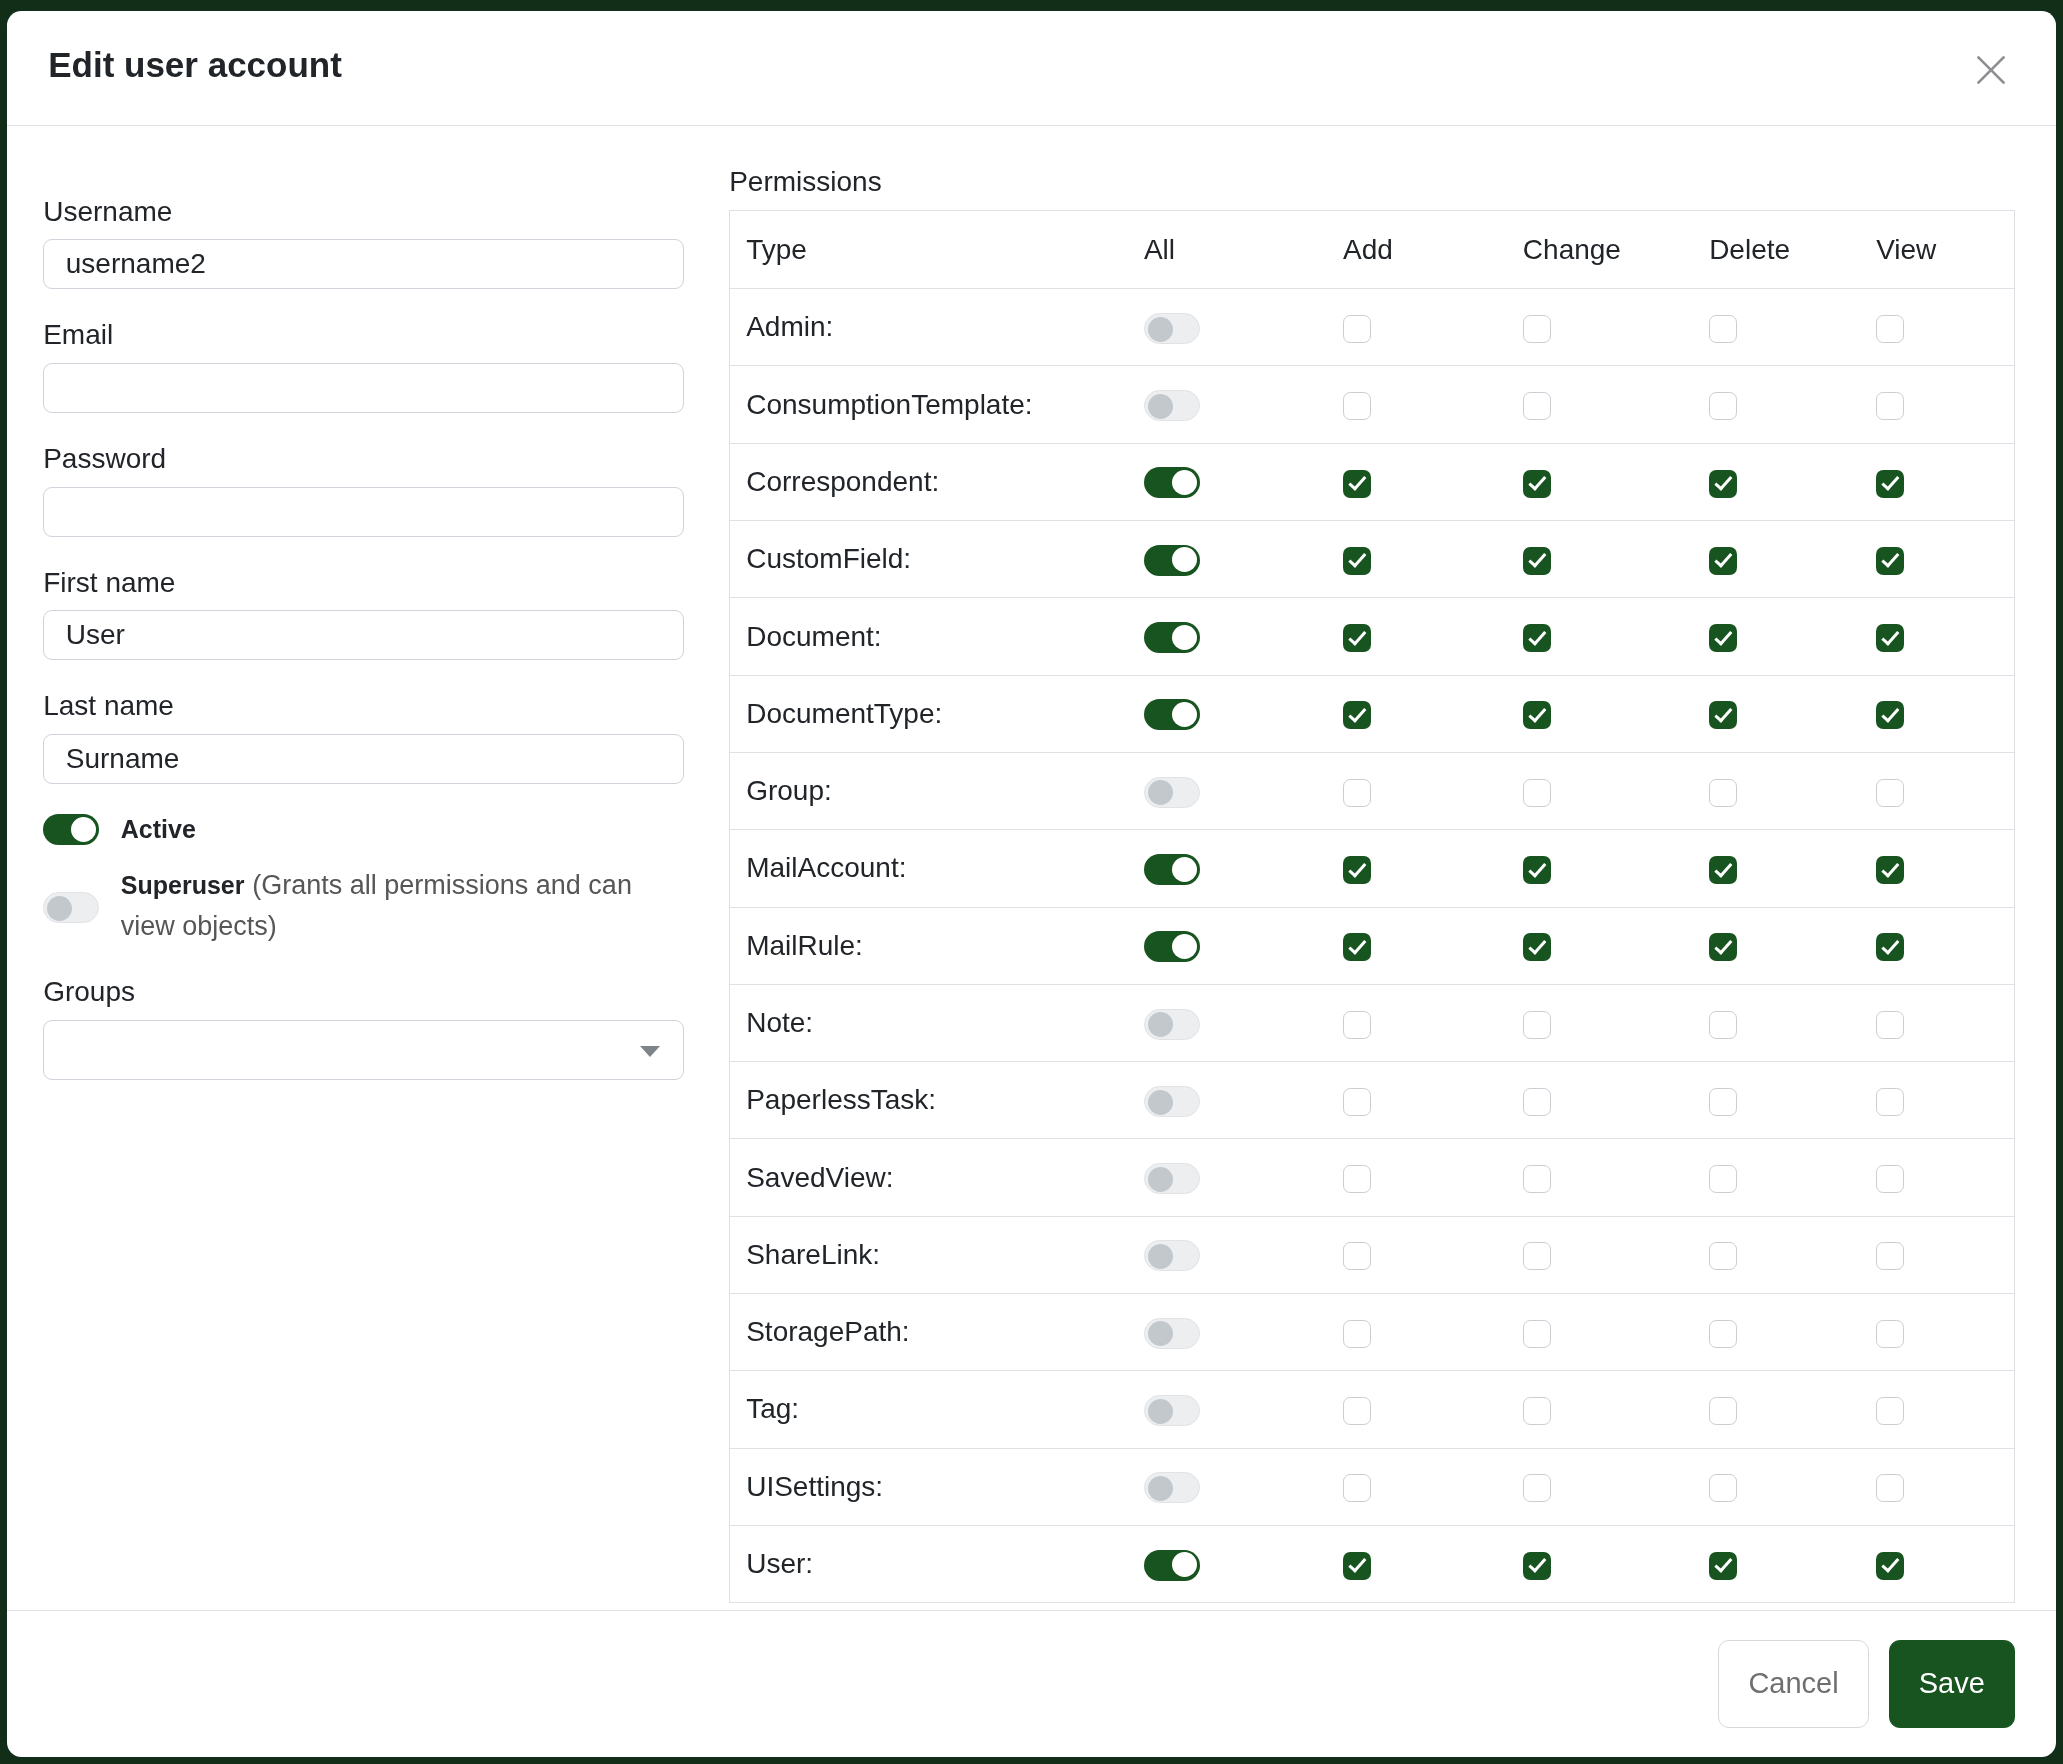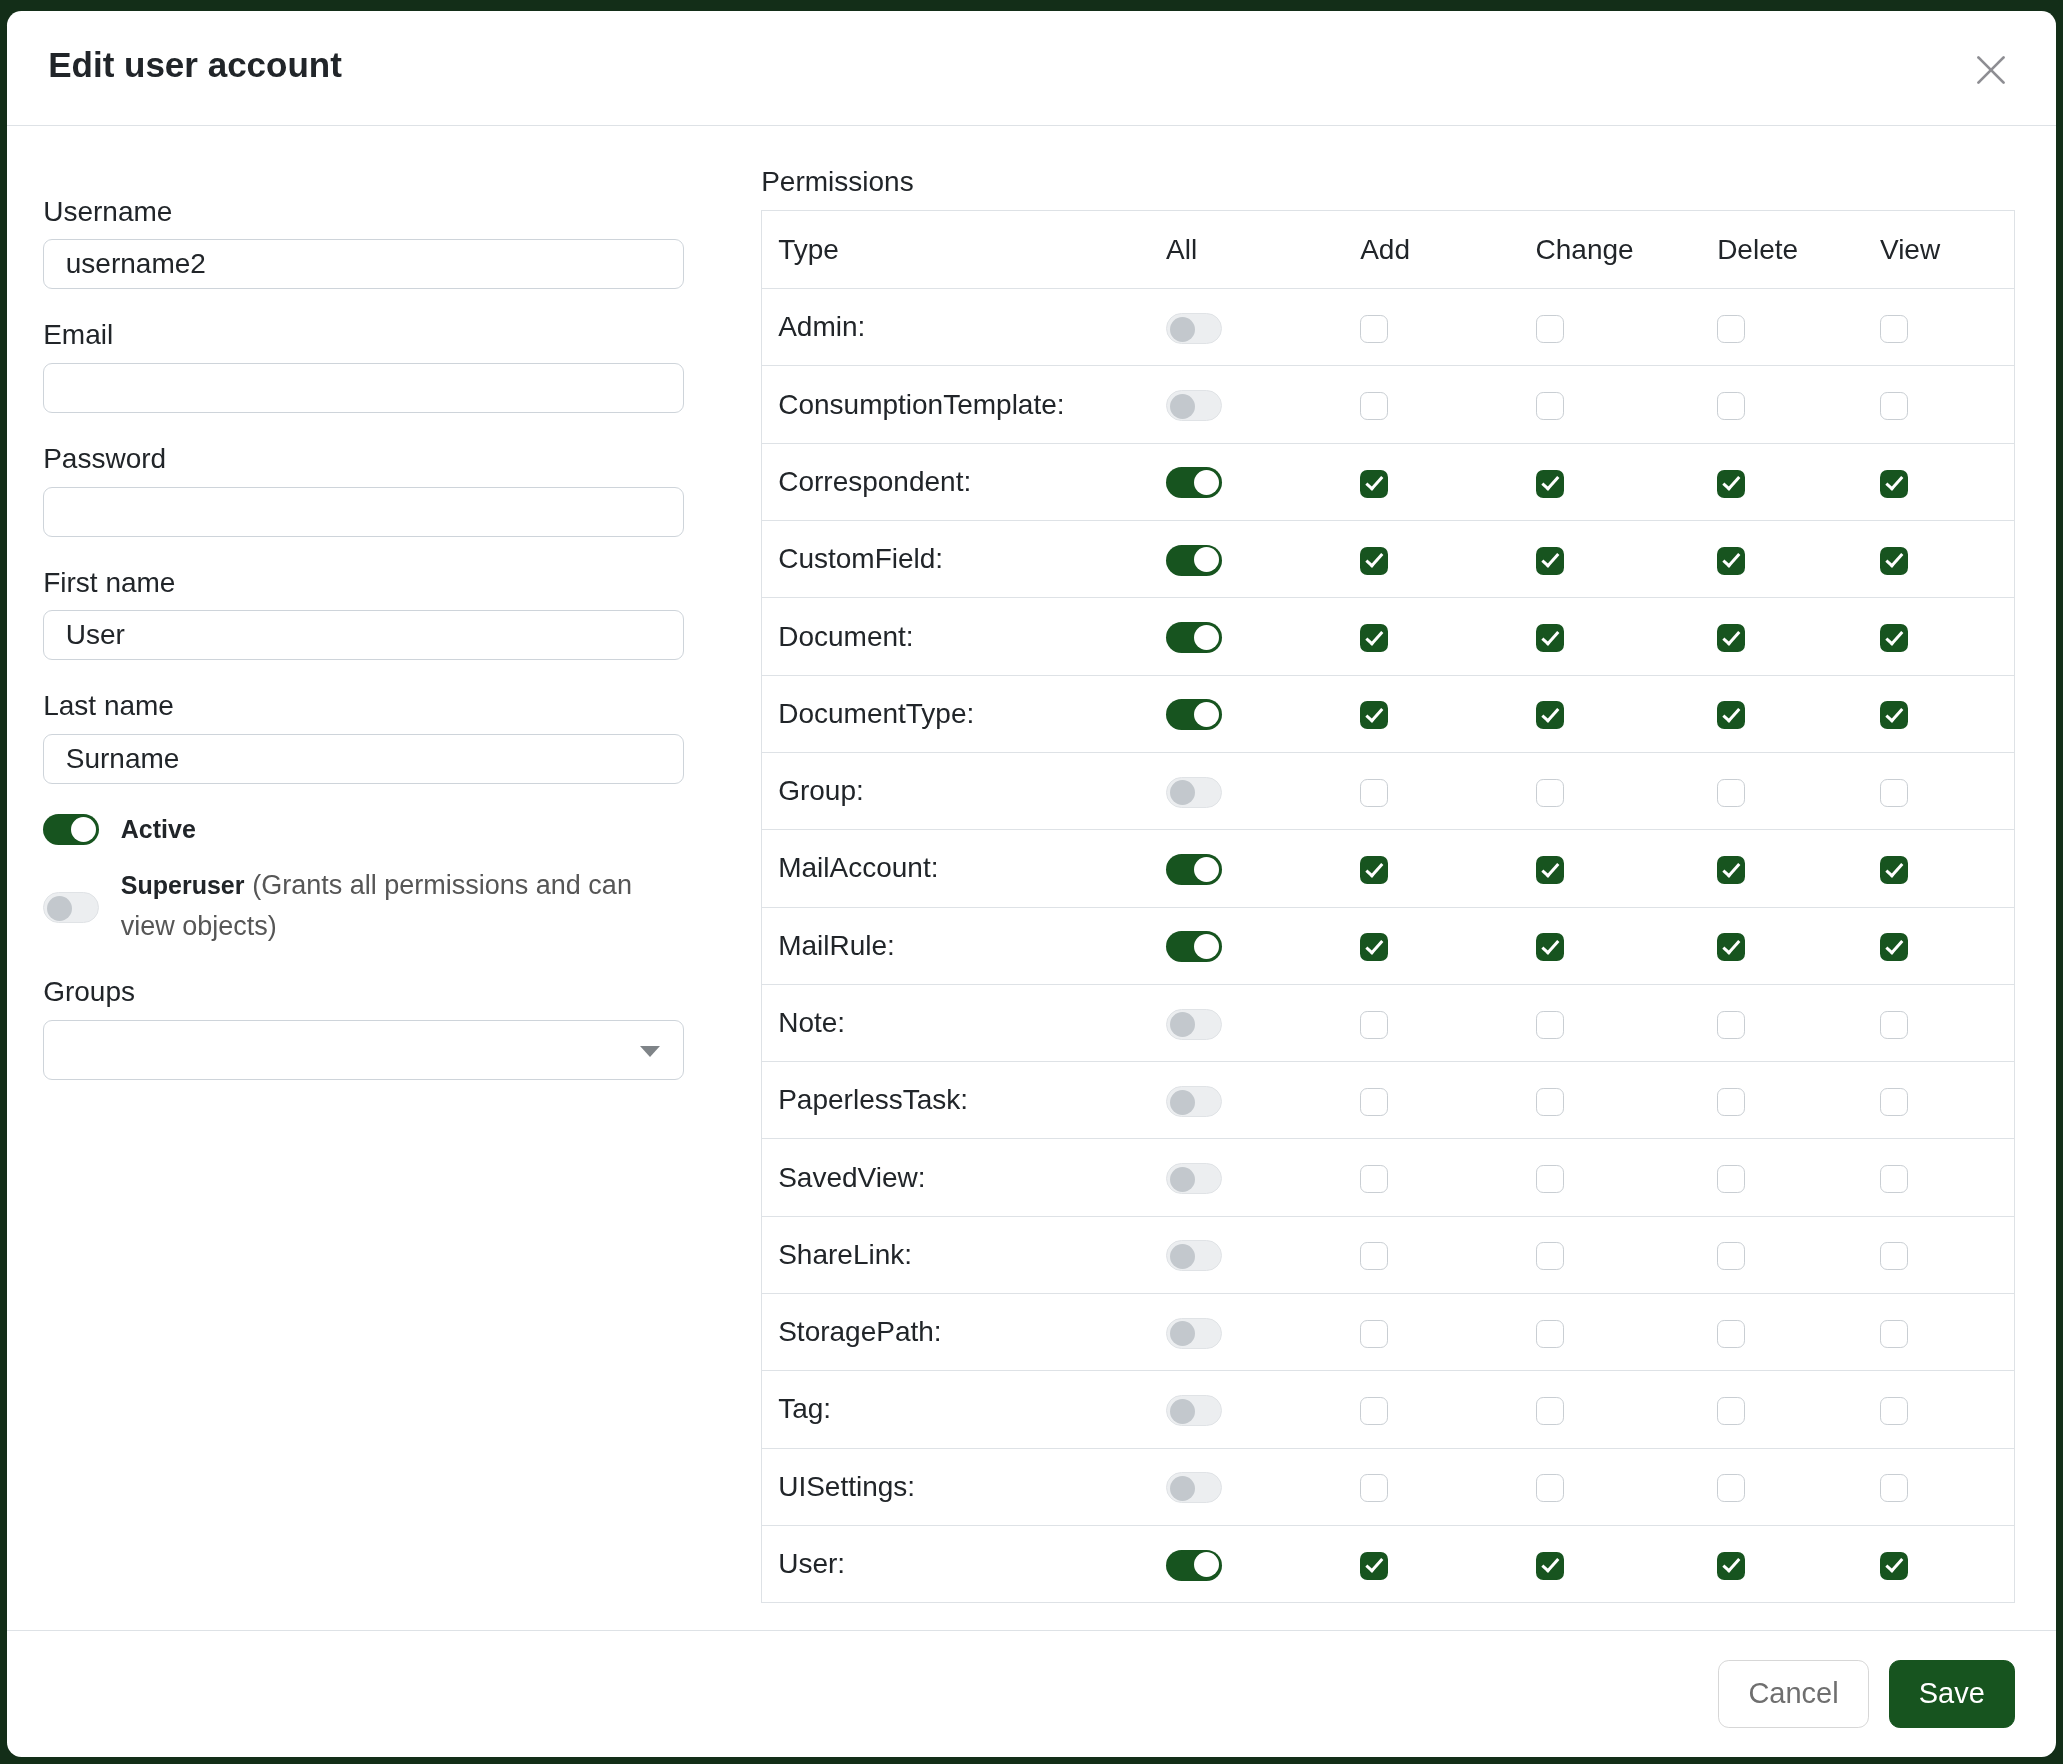--- a/index.html
+++ b/index.html
@@ -25,21 +25,21 @@
   
   .modal-header{
     display:flex;justify-content:space-between;align-items:flex-start;
     padding:36px 41px 31px 41px;border-bottom:1.8px solid var(--border);
   }
   .modal-title{font-size:35px;font-weight:700;line-height:1;color:var(--text);text-align:center;}
   .close-btn{background:none;border:none;padding:5.4px;cursor:pointer;line-height:0;}
   
   .modal-body{flex:1;display:flex;padding:40px 41px 27px 36px;gap:45px;align-items:flex-start;overflow:hidden;}
   .left-col{flex:0 0 641px;}
-  .right-col{flex:1;min-width:0;margin-left:32px;}
+  .right-col{flex:1;min-width:0;}
   .form-group{margin-bottom:30px;}
   .form-label{display:block;font-size:28px;color:var(--text);margin-bottom:11.7px;margin-top:30px;}
   .text-input{
     width:100%;height:50px;border:1.8px solid #ced4da;border-radius:9px;
     padding:0 21.6px;font-size:28px;color:var(--text);
     font-family:"Liberation Sans", sans-serif;outline:none;background:#fff;
   }
   
   .switch{
     width:56px;height:31px;border-radius:16px;position:relative;
@@ -95,21 +95,21 @@
   col.c-change{width:14.5%;}
   col.c-delete{width:13%;}
   col.c-view{width:12%;}
   
   .modal-footer{
     border-top:1.8px solid var(--border);
     padding:29px 41px;display:flex;justify-content:flex-end;gap:20px;align-items:center;
   }
   .btn{
     font-family:"Liberation Sans", sans-serif;font-size:29px;border-radius:10.8px;
-    padding:17px 29px;cursor:pointer;line-height:1.1;
+    padding:27px 29px;cursor:pointer;line-height:1.1;
   }
   .btn-cancel{background:#fff;border:1.8px solid #d7d7d7;color:#6f6f6f;}
   .btn-save{background:var(--primary);border:1.8px solid var(--primary);color:#fff;}
 </style>
 </head>
 <body>
 
 <div class="modal">
 
   <div class="modal-header">

